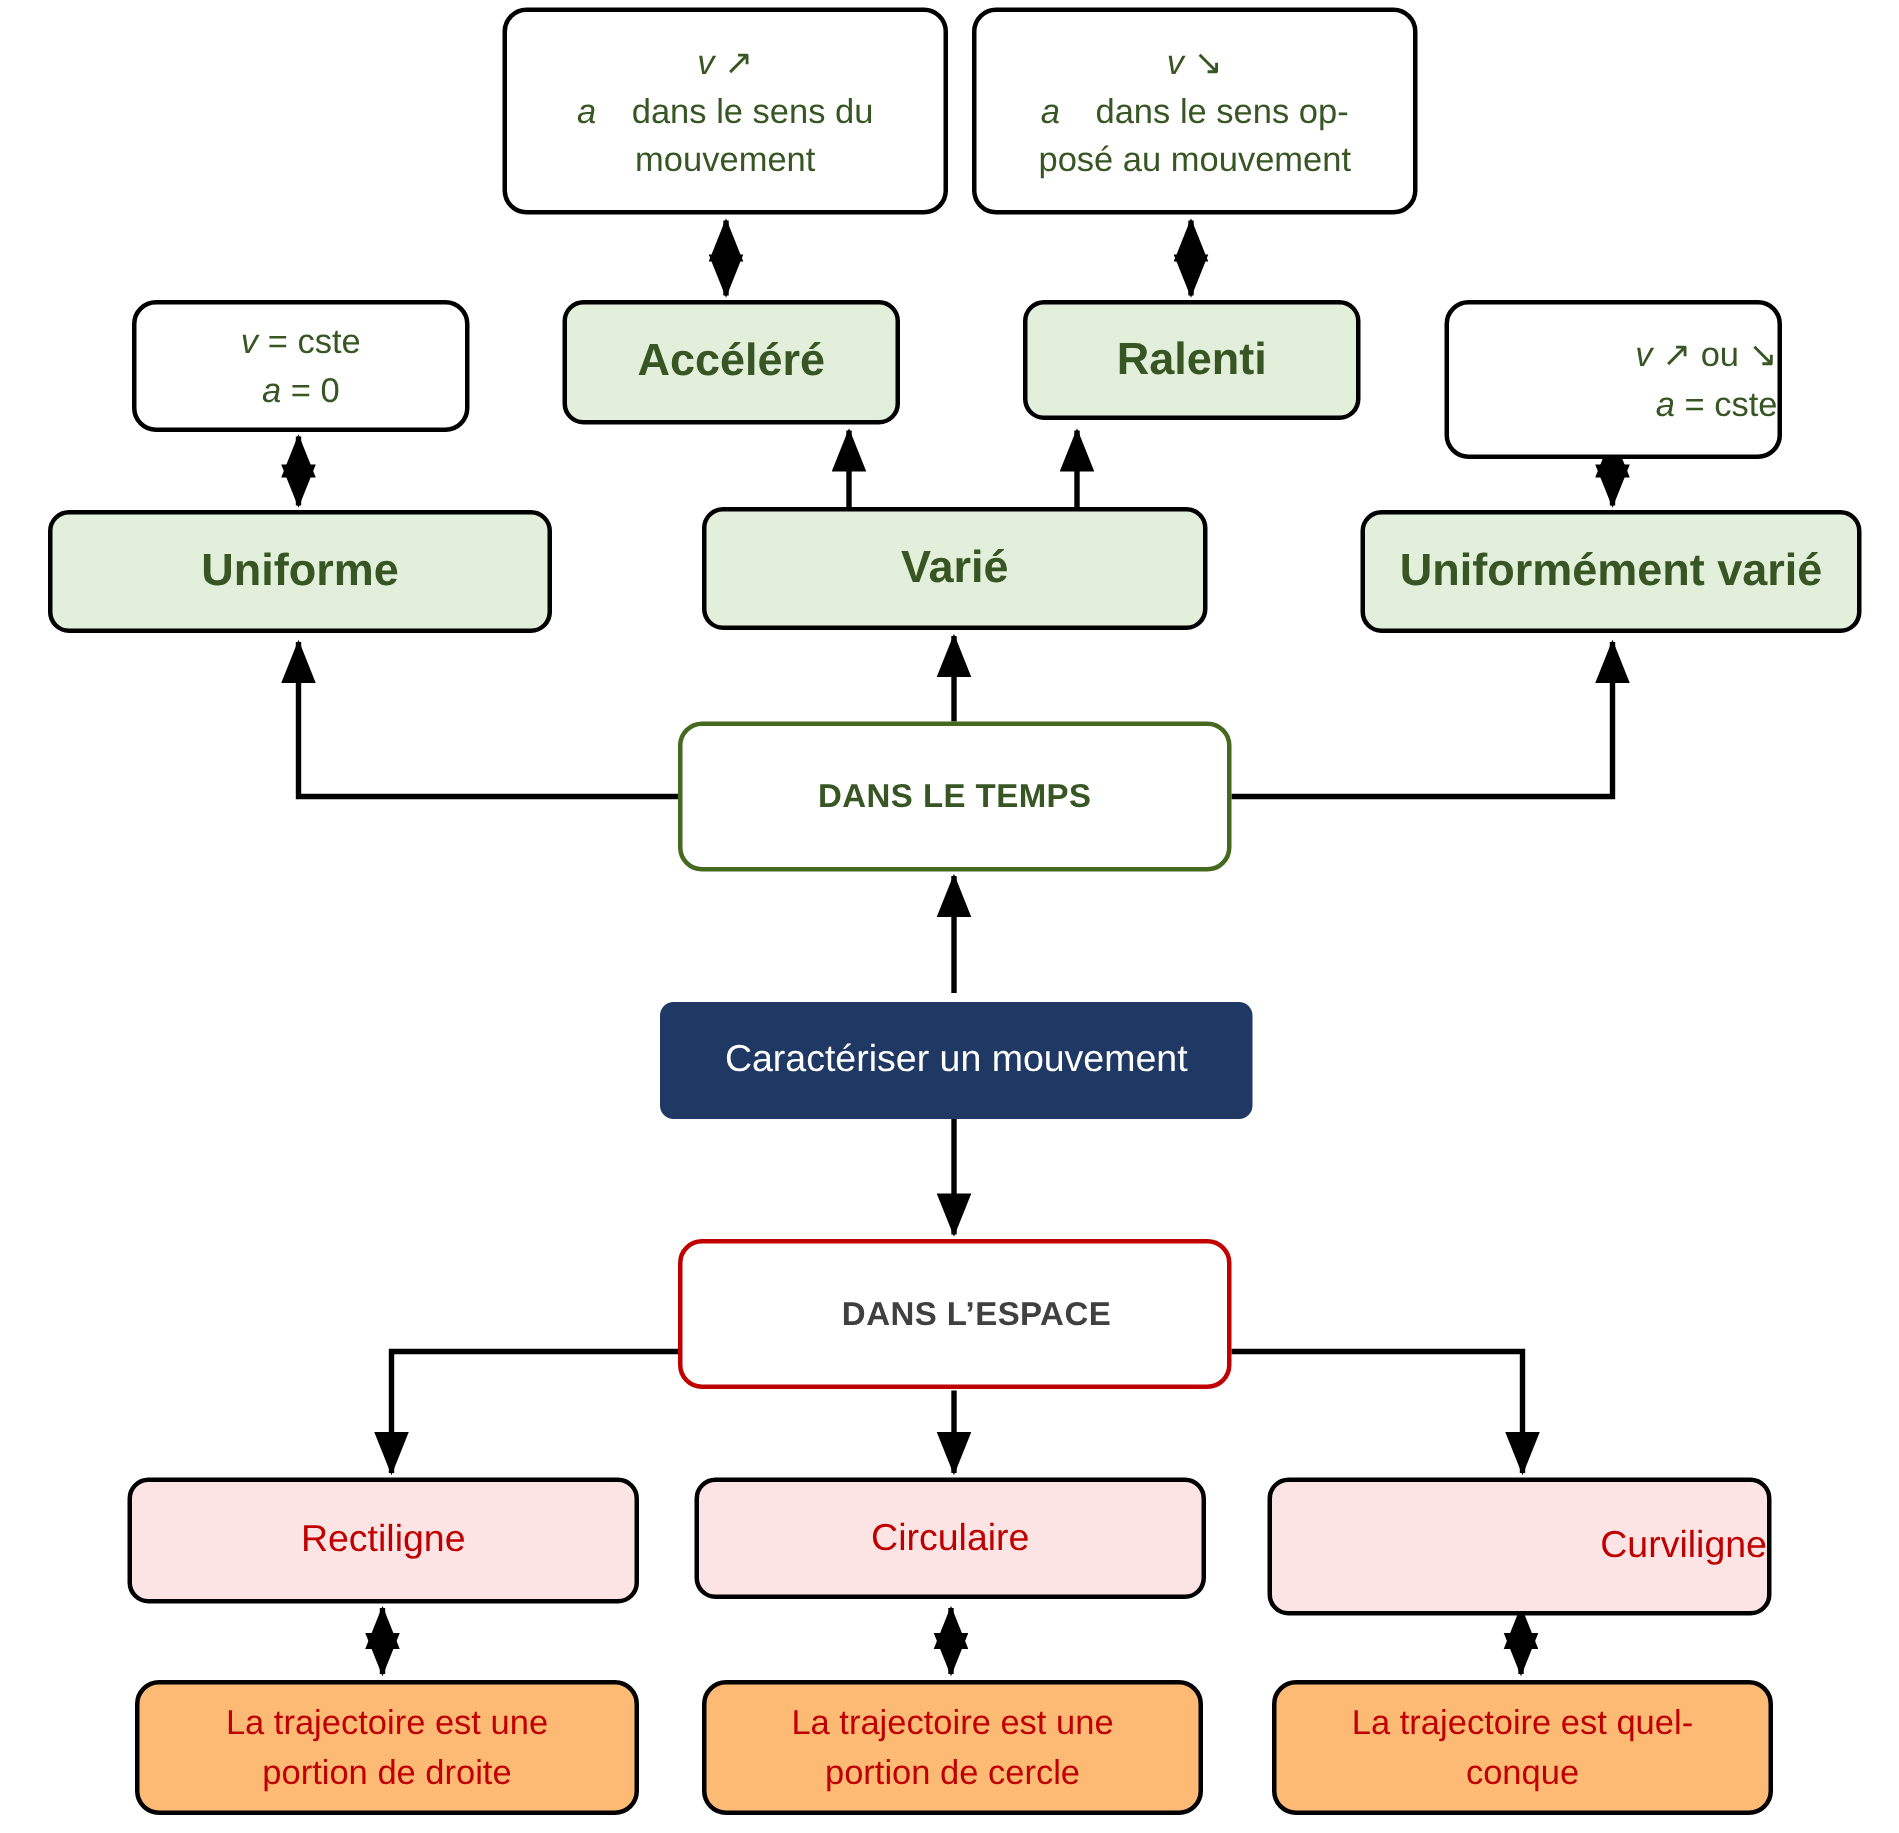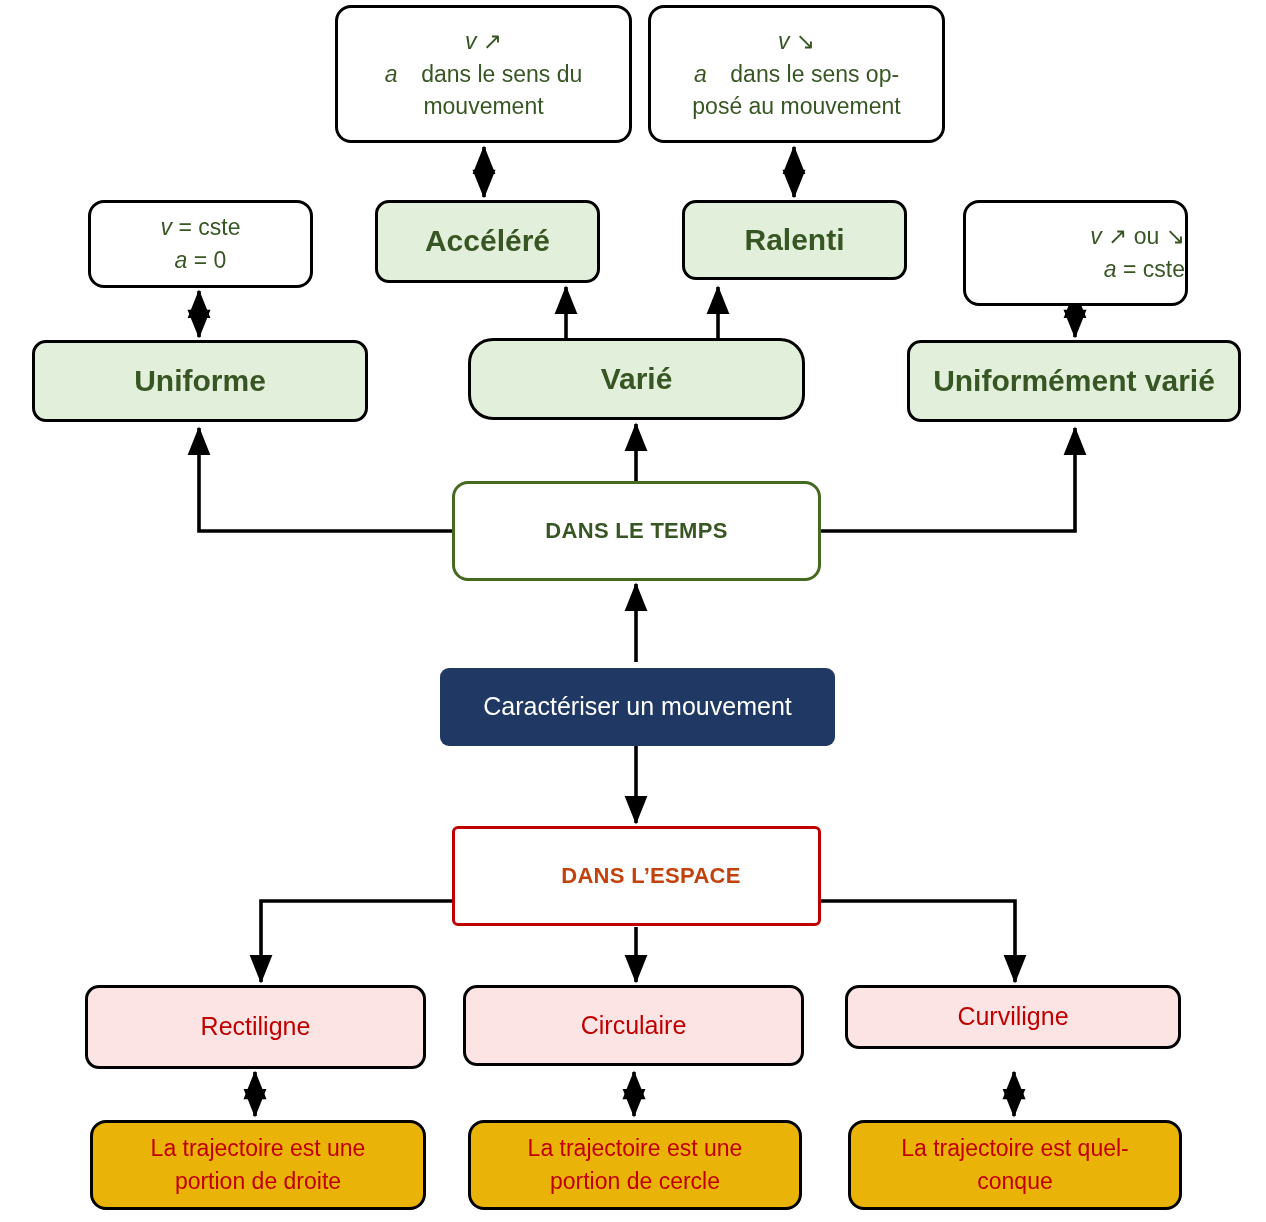--- a/index.html
+++ b/index.html
@@ -48,22 +48,22 @@
     border: 3px solid #44691f;
     border-radius: 16px;
     color: #375623;
     font-size: 22px;
     font-weight: bold;
     letter-spacing: .3px;
   }
   .n-espace {
     background: #ffffff;
     border: 3.5px solid #c00000;
-    border-radius: 6px;
-    color: #c2410c;
+    border-radius: 16px;
+    color: #404040;
     font-size: 22px;
     font-weight: bold;
     letter-spacing: .3px;
     padding-left: 29px;
   }
   .n-root {
     background: #1f3864;
     border: none;
     border-radius: 9px;
     color: #ffffff;
@@ -71,21 +71,21 @@
   }
   .n-pink {
     background: #fce4e4;
     border: 3.5px solid #000000;
     border-radius: 14px;
     color: #c00000;
     font-size: 25px;
     font-weight: normal;
   }
   .n-white-red {
-    background: #eab308;
+    background: #fdba74;
     border: 3.5px solid #000000;
     border-radius: 16px;
     color: #c00000;
     font-size: 23px;
   }
   .ital { font-style: italic; }
   .line { display: block; }
 
   svg.links {
     position: absolute;
@@ -174,21 +174,21 @@
 
   <div class="node n-white-green" style="left:963px; top:200px; width:225px; height:106px;align-items:flex-end;">
     <span class="line"><i class="ital">v</i><span> ↗ ou ↘</span></span>
     <span class="line"><i class="ital">a</i><span> = cste</span></span>
   </div>
 
   <div class="node n-green" style="left:32px; top:340px; width:336px; height:82px;">
     <span>Uniforme</span>
   </div>
 
-  <div class="node n-green" style="left:468px; top:338px; width:337px; height:82px;border-radius:25px;">
+  <div class="node n-green" style="left:468px; top:338px; width:337px; height:82px;">
     <span>Varié</span>
   </div>
 
   <div class="node n-green" style="left:907px; top:340px; width:334px; height:82px;align-items:center;">
     <span>Uniformément varié</span>
   </div>
 
   <div class="node n-temps" style="left:452px; top:481px; width:369px; height:100px;">
     <span>DANS LE TEMPS</span>
   </div>
@@ -202,21 +202,21 @@
   </div>
 
   <div class="node n-pink" style="left:85px; top:985px; width:341px; height:84px;">
     <span>Rectiligne</span>
   </div>
 
   <div class="node n-pink" style="left:463px; top:985px; width:341px; height:81px;">
     <span>Circulaire</span>
   </div>
 
-  <div class="node n-pink" style="left:845px; top:985px; width:336px; height:64px;">
+  <div class="node n-pink" style="left:845px; top:985px; width:336px; height:92px;align-items:flex-end;">
     <span>Curviligne</span>
   </div>
 
   <div class="node n-white-red" style="left:90px; top:1120px; width:336px; height:90px;">
     <span class="line">La trajectoire est une</span>
     <span class="line">portion de droite</span>
   </div>
 
   <div class="node n-white-red" style="left:468px; top:1120px; width:334px; height:90px;">
     <span class="line">La trajectoire est une</span>

